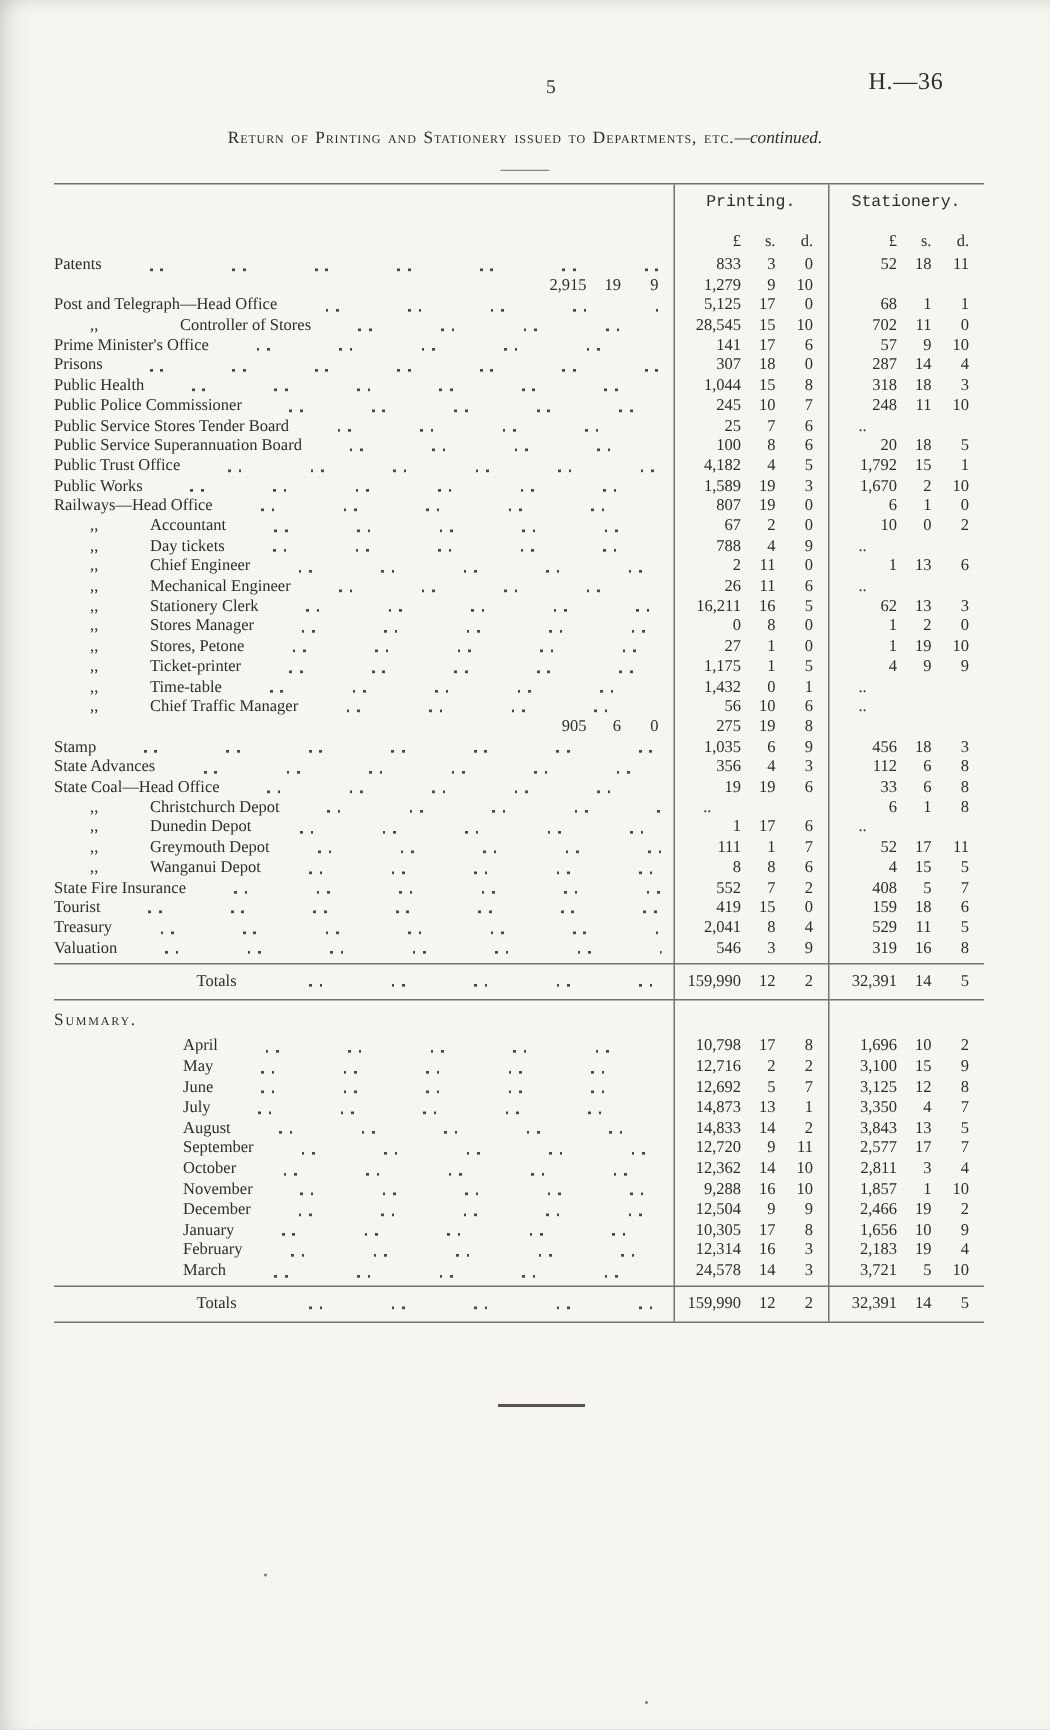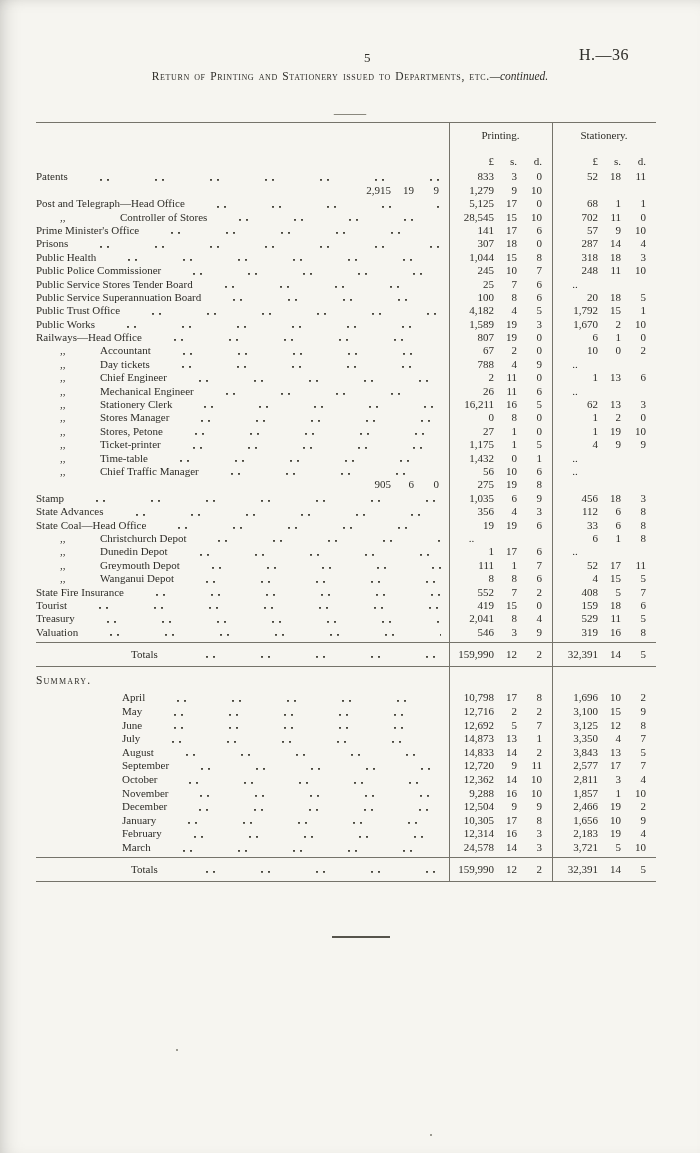--- a/index.html
+++ b/index.html
@@ -5,34 +5,34 @@
   html,body{margin:0;padding:0;background:#dddcd6;}
   .page{
     position:relative;width:700px;height:1153px;margin:0 auto;
     background:#f6f5f0;color:#2e2d28;
     font-family:"Liberation Serif","DejaVu Serif",serif;
     box-shadow:inset 14px 0 22px -16px rgba(0,0,0,.28), inset 0 10px 18px -14px rgba(0,0,0,.15);
     overflow:hidden;
   }
   .pageno{position:absolute;top:50px;left:364px;font-size:13px;}
   .docref{position:absolute;top:46px;left:579px;font-size:16px;font-weight:normal;letter-spacing:.5px;}
-  .title{position:absolute;top:70px;left:0;width:100%;text-align:center;font-size:11.5px;
+  .title{position:absolute;top:86px;left:0;width:100%;text-align:center;font-size:11.5px;
     font-variant:small-caps;letter-spacing:.6px;word-spacing:1px;}
   .title em{font-variant:normal;font-style:italic;letter-spacing:0;}
   .mid-dash{position:absolute;top:104px;left:0;width:100%;text-align:center;color:#8a887e;}
   .mid-dash span{display:inline-block;transform:scaleX(2);}
 
   .tbl{position:absolute;left:36px;top:122px;width:620px;border-top:1px solid #75736a;border-bottom:1px solid #75736a;}
   .vrule{position:absolute;top:0;bottom:0;width:1px;background:#75736a;}
   .v1{left:413px;} .v2{left:516px;}
   .hrule{height:0;border-top:1px solid #75736a;}
 
   .r{display:grid;grid-template-columns:413px 103px 104px;height:13.4px;font-size:11px;line-height:13px;}
   .thead{display:grid;grid-template-columns:413px 103px 104px;padding-top:6px;font-size:11px;}
-  .thead .hc{text-align:center;}
+  .thead .hc{text-align:center;font-family:Liberation Mono, monospace;}
   .lsd{margin-top:14px;}
   .lbl{display:flex;overflow:hidden;}
   .pre{flex:none;width:0;white-space:pre;}
   .txt{flex:none;white-space:pre;}
   .leader{flex:1;margin:0 8px 0 2px;background-repeat:no-repeat;background-size:100% 1.8px;
     background-position:left calc(100% - 3.2px);
     background-image:repeating-linear-gradient(to right,transparent 0 30px,#4a483f 30px 31.8px,transparent 31.8px 37px,#4a483f 37px 38.8px,transparent 38.8px 55px);}
   .mc{display:grid;grid-template-columns:1fr 21px 23px;column-gap:2px;padding-right:10px;}
   .mc span{text-align:right;white-space:pre;}
   .mc .dots{text-align:center;}

